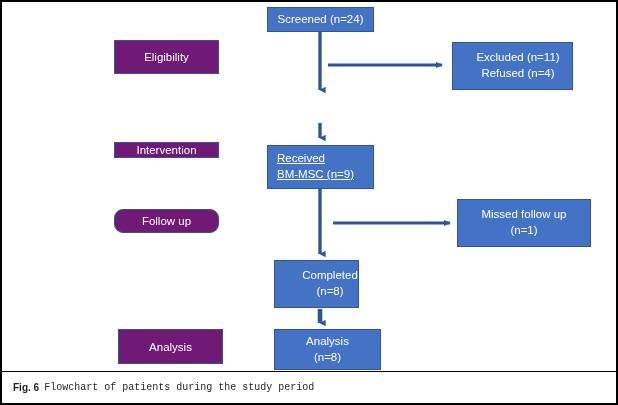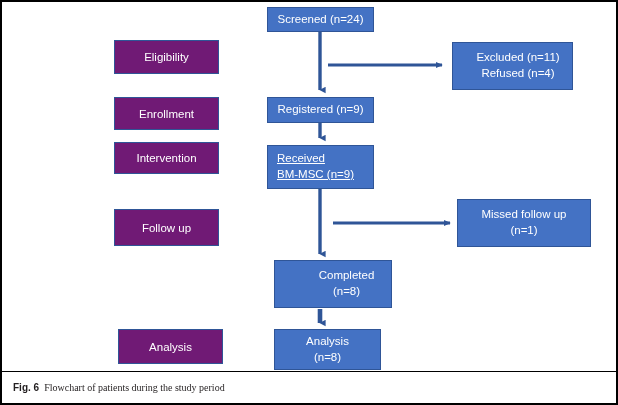--- a/index.html
+++ b/index.html
@@ -72,21 +72,21 @@
     box-sizing: border-box;
   }
   .caption-label {
     font-family: "Liberation Sans", sans-serif;
     font-weight: bold;
     font-size: 10px;
     color: #231f20;
     margin-right: 5px;
   }
   .caption-body {
-    font-family: Liberation Serif, serif;
+    font-family: Liberation Mono, monospace;
     font-size: 10px;
     color: #231f20;
   }
 </style>
 </head>
 <body>
 
 <div id="figure-frame">
 
   <svg id="flow-canvas" viewBox="0 0 618 405" xmlns="http://www.w3.org/2000/svg">
@@ -107,36 +107,34 @@
 
     <line x1="318" y1="187" x2="318" y2="252" stroke="#2f5597" stroke-width="3.4" marker-end="url(#arrowhead-down)"></line>
 
     <line x1="331" y1="221" x2="448" y2="221" stroke="#2f5597" stroke-width="3.2" marker-end="url(#arrowhead-right)"></line>
 
     <line x1="318" y1="307" x2="318" y2="321" stroke="#2f5597" stroke-width="4.6" marker-end="url(#arrowhead-down)"></line>
   </svg>
 
   <div class="stage-label" style="left:112px; top:38px; width:105px; height:34px;">Eligibility</div>
 
-  <div class="stage-label" style="left:112px; top:95px; width:105px; height:33px;">Enrollment</div>
 
-  <div class="stage-label" style="left:112px; top:140px; width:105px; height:32px;">Intervention</div>
+  <div class="stage-label" style="left:112px; top:140px; width:105px; height:16px;">Intervention</div>
 
-  <div class="stage-label" style="left:112px; top:207px; width:105px; height:37px;">Follow up</div>
+  <div class="stage-label" style="left:112px; top:207px; width:105px; height:24px;border-radius:9px;">Follow up</div>
 
   <div class="stage-label" style="left:116px; top:327px; width:105px; height:35px;">Analysis</div>
 
   <div class="node" style="left:265px; top:5px; width:107px; height:25px;text-align:right;">Screened (n=24)</div>
 
-  <div class="node" style="left:265px; top:95px; width:107px; height:26px;">Registered (n=9)</div>
 
   <div class="node left-align" style="left:265px; top:143px; width:107px; height:44px;text-decoration:underline;">Received
 BM-MSC (n=9)</div>
 
-  <div class="node" style="left:272px; top:258px; width:118px; height:48px;padding-left:31px;">Completed
+  <div class="node" style="left:272px; top:258px; width:85px; height:48px;padding-left:31px;">Completed
 (n=8)</div>
 
   <div class="node" style="left:272px; top:327px; width:107px; height:41px;">Analysis
 (n=8)</div>
 
   <div class="node" style="left:450px; top:40px; width:121px; height:48px;padding-left:15px;">Excluded (n=11)
 Refused (n=4)</div>
 
   <div class="node" style="left:455px; top:197px; width:134px; height:48px;">Missed follow up
 (n=1)</div>

